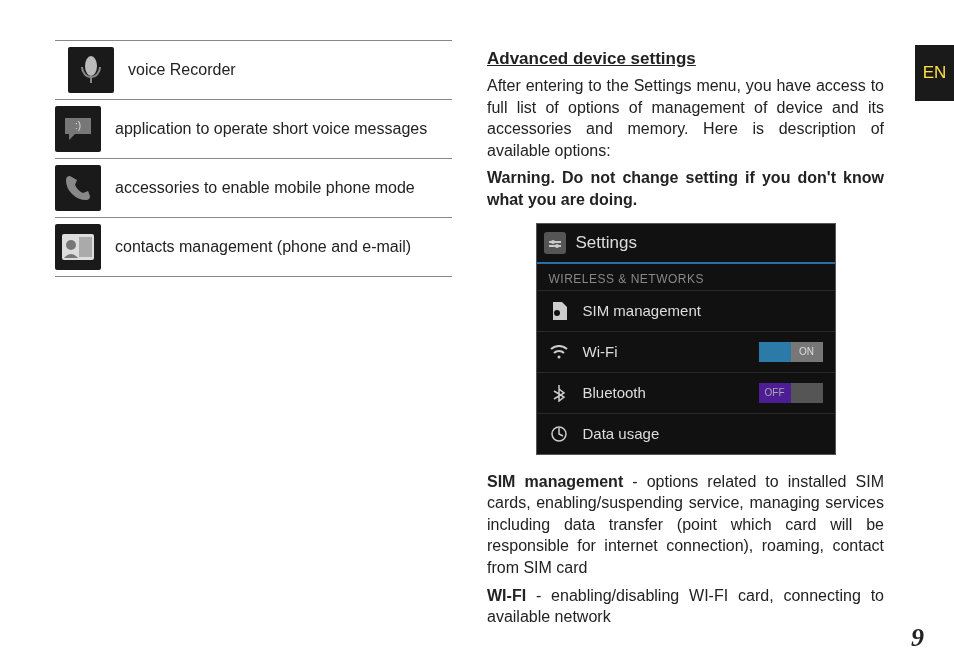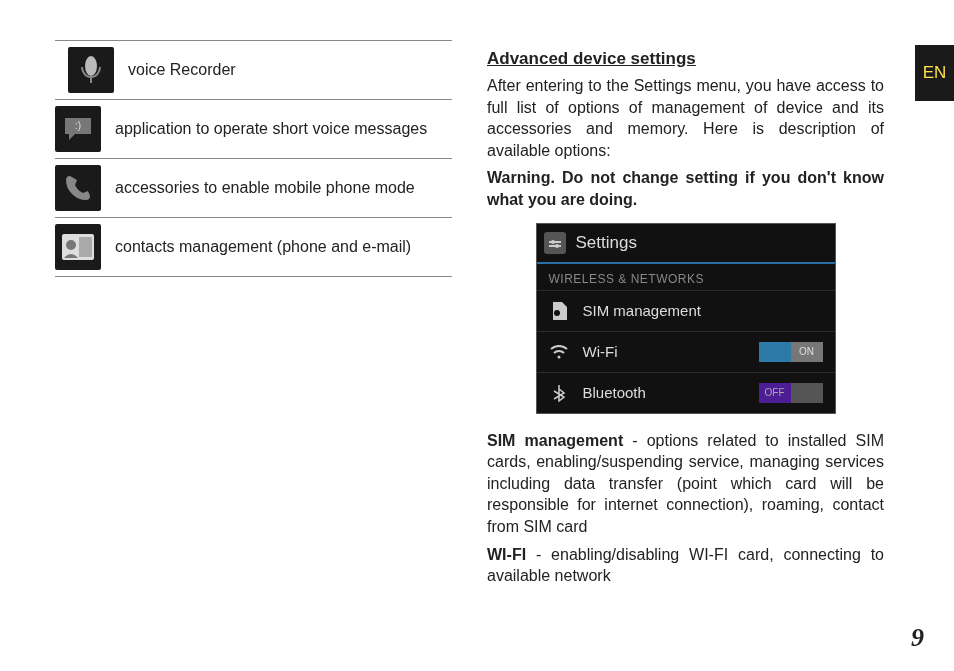--- a/index.html
+++ b/index.html
@@ -142,20 +142,29 @@
               <path d="M7 1 v16 l5 -4 l-10 -6 m0 8 l10 -6 l-5 -4" stroke="#ccc" stroke-width="1.5" fill="none"></path>
             </svg>
         </span>
         <span class="rlabel">Bluetooth</span>
         <span class="toggle off">
           <span class="half a">OFF</span>
             <span class="half b"></span>
         </span>
       </div>
 
+      <div class="shot-row">
+        <span class="ricon">
+          <svg width="16" height="16" viewBox="0 0 16 16">
+              <circle cx="8" cy="8" r="7" stroke="#ccc" stroke-width="1.5" fill="none"></circle>
+              <path d="M8 2 v6 l4 2" stroke="#ccc" stroke-width="1.5" fill="none"></path>
+            </svg>
+        </span>
+        <span class="rlabel">Data usage</span>
+      </div>
     </div>
 
     <div class="para">
       <span class="bold">SIM management</span><span> - options related to installed SIM cards, enabling/suspending service, managing services including data transfer (point which card will be responsible for internet connection), roaming, contact from SIM card</span>
     </div>
     <div class="para">
       <span class="bold">WI-FI</span><span> - enabling/disabling WI-FI card, connecting to available network</span>
     </div>
   </div>
 

